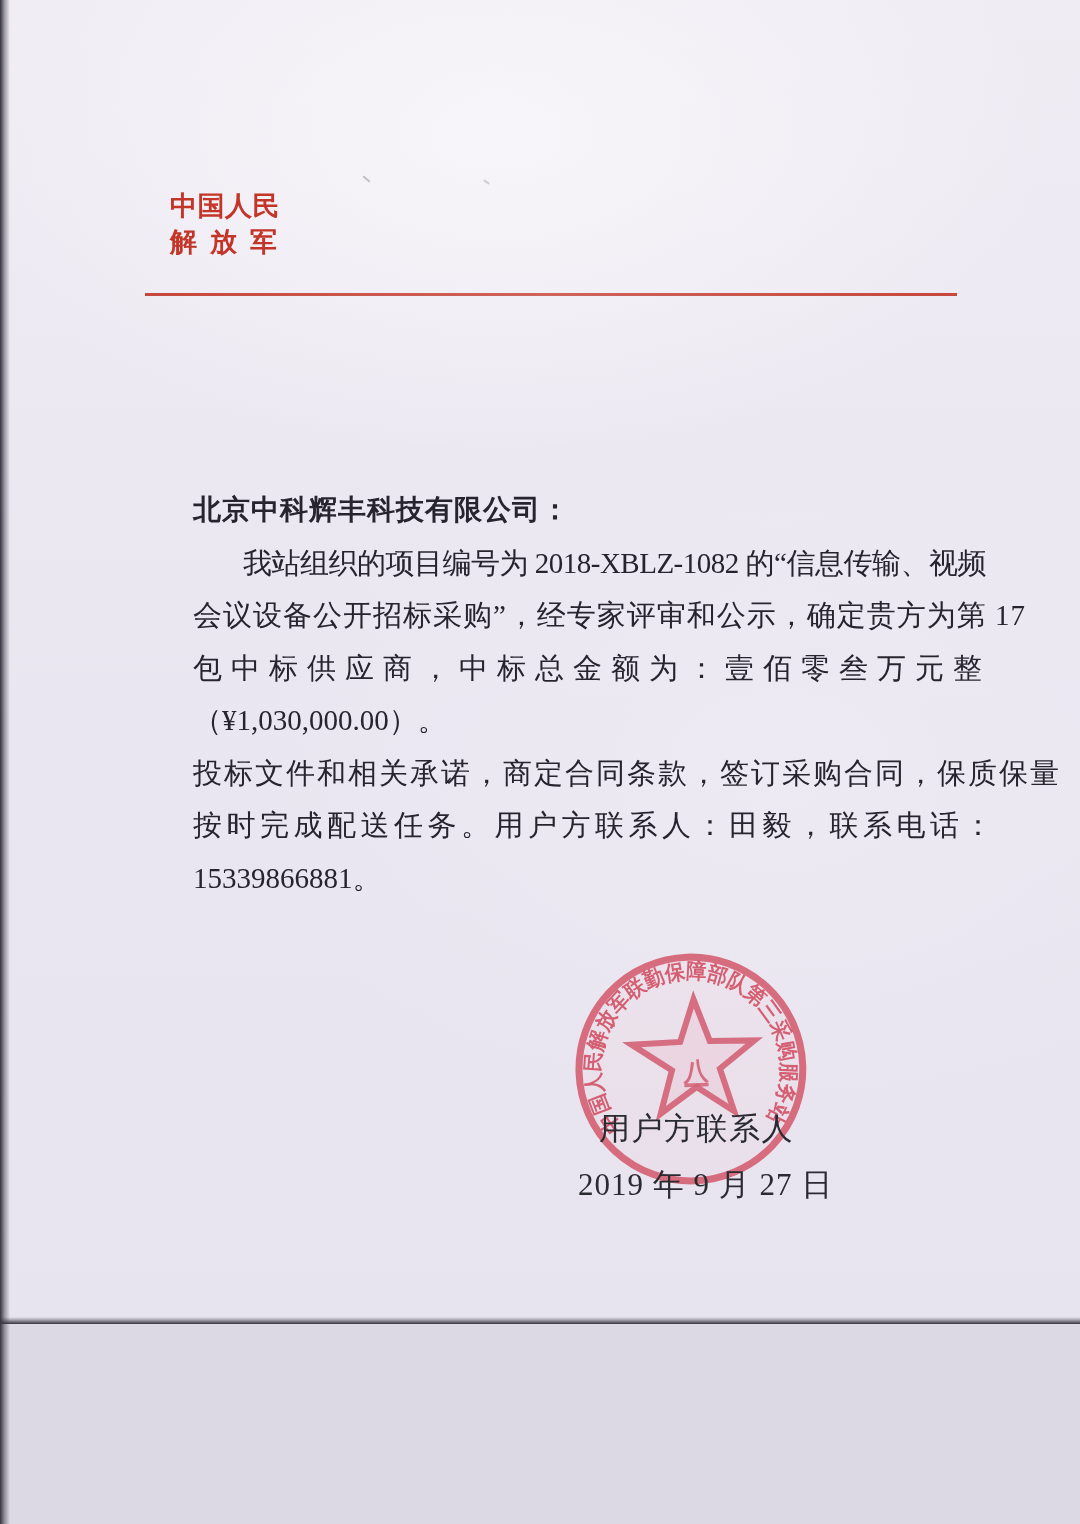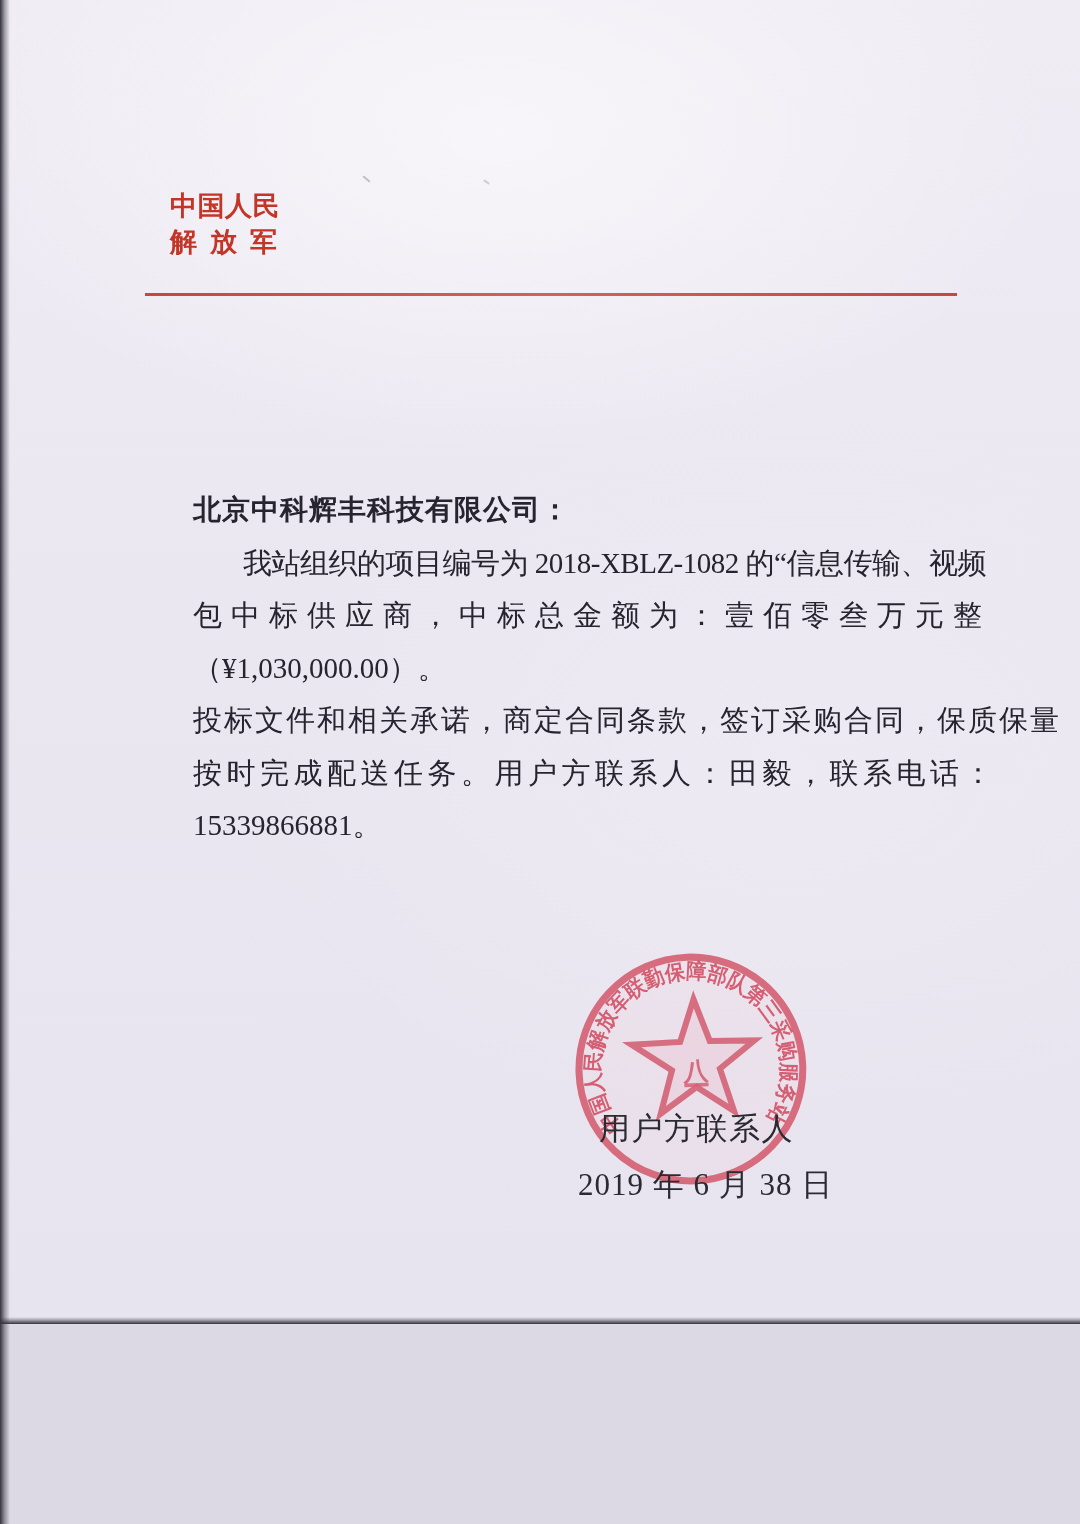--- a/index.html
+++ b/index.html
@@ -96,20 +96,21 @@
       <div class="l2">解放军</div>
     </div>
   </div>
 
   <div class="red-rule"></div>
 
 
   <div class="body-text">
     <div class="line salutation">北京中科辉丰科技有限公司：</div>
     <div class="line indent ls0">我站组织的项目编号为 2018-XBLZ-1082 的“信息传输、视频</div>
+    <div class="line ls1">会议设备公开招标采购”，经专家评审和公示，确定贵方为第 17</div>
     <div class="line wide">包中标供应商，中标总金额为：壹佰零叁万元整</div>
     <div class="line">（¥1,030,000.00）。</div>
     <div class="line semi">投标文件和相关承诺，商定合同条款，签订采购合同，保质保量</div>
     <div class="line spread8">按时完成配送任务。用户方联系人：田毅，联系电话：</div>
     <div class="line">15339866881。</div>
   </div>
 
   <svg class="seal" viewBox="0 0 250 250" xmlns="http://www.w3.org/2000/svg" aria-hidden="true">
 
     <circle cx="124" cy="122" r="111" fill="rgba(226,112,136,0.07)" stroke="#d04458" stroke-width="7" opacity="0.88"></circle>
@@ -121,15 +122,15 @@
       <textPath href="#sealArc" startOffset="0" textLength="398" lengthAdjust="spacingAndGlyphs" id="seal-ring-textpath">中国人民解放军联勤保障部队第三采购服务站</textPath>
     </text>
 
     <path d="M129,53 L143.7,94.8 L188,95.8 L152.8,122.7 L165.4,165.2 L129,140 L92.6,165.2 L105.2,122.7 L66,95.8 L114.3,94.8 Z" fill="rgba(230,120,140,0.14)" stroke="#d04a60" stroke-width="6" stroke-linejoin="miter" opacity="0.9"></path>
 
     <text x="129" y="133" text-anchor="middle" font-size="25" font-weight="700" fill="#d04a60" opacity="0.9" font-family="'Liberation Serif','DejaVu Serif',serif" id="seal-emblem-text">八</text>
     <line x1="117" y1="138" x2="141" y2="138" stroke="#d04a60" stroke-width="3.5" opacity="0.85"></line>
   </svg>
 
   <div class="signature">用户方联系人</div>
-  <div class="doc-date">2019 年 6 月 38 日</div>
+  <div class="doc-date">2019 年 9 月 27 日</div>
 
 </div>
 
 </body></html>

